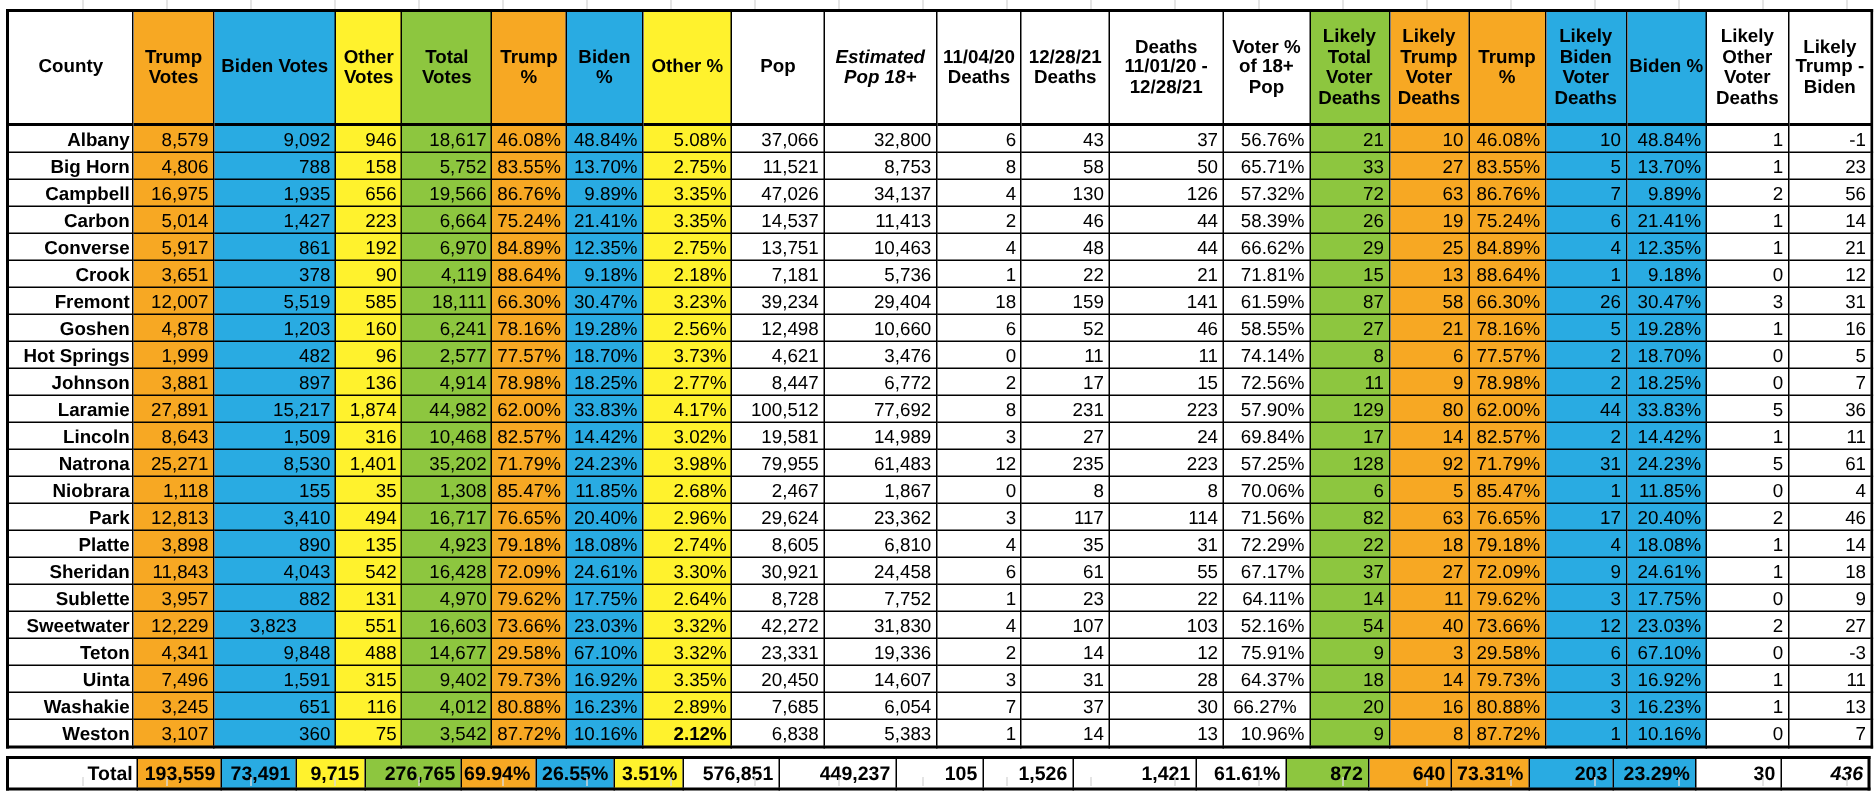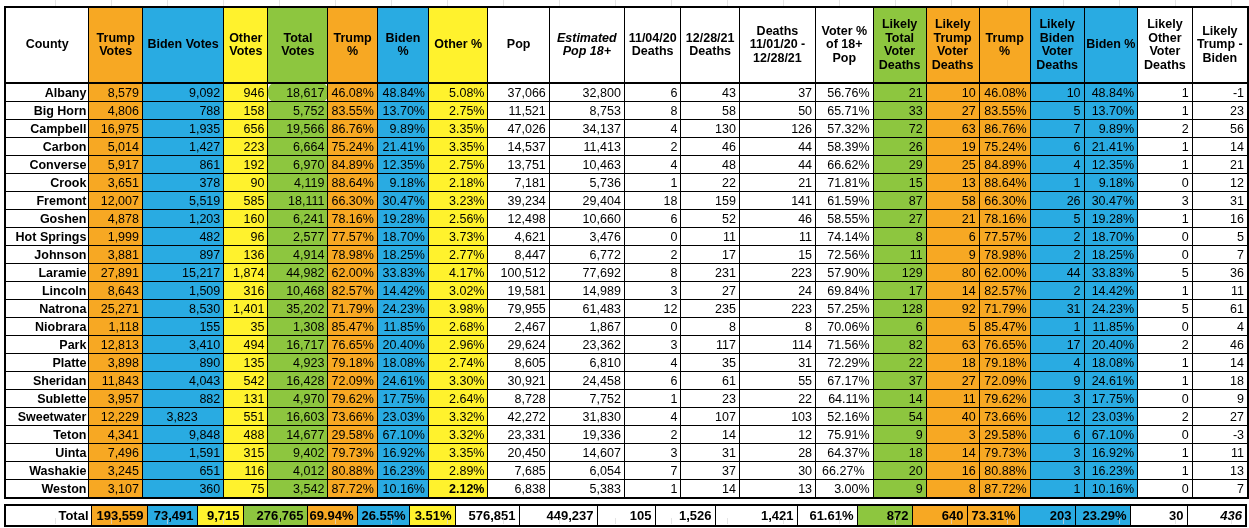--- a/index.html
+++ b/index.html
@@ -124,21 +124,21 @@
             <th style="background: rgb(255, 255, 255);">Likely Other Voter Deaths</th>
             <th style="background: rgb(255, 255, 255);">Likely Trump - Biden</th>
           </tr>
         </thead>
       <tbody>
           <tr>
             <td class="rowlabel" style="background: rgb(255, 255, 255);">Albany</td>
             <td style="background: rgb(247, 168, 35);">8,579</td>
             <td style="background: rgb(41, 171, 226);">9,092</td>
             <td style="background: rgb(255, 242, 45);">946</td>
-            <td style="background: rgb(141, 198, 63); border-radius: 7px;">18,617</td>
+            <td style="background: rgb(141, 198, 63);">18,617</td>
             <td style="background: rgb(247, 168, 35);">46.08%</td>
             <td style="background: rgb(41, 171, 226);">48.84%</td>
             <td style="background: rgb(255, 242, 45);">5.08%</td>
             <td style="background: rgb(255, 255, 255);">37,066</td>
             <td style="background: rgb(255, 255, 255);">32,800</td>
             <td style="background: rgb(255, 255, 255);">6</td>
             <td style="background: rgb(255, 255, 255);">43</td>
             <td style="background: rgb(255, 255, 255);">37</td>
             <td style="background: rgb(255, 255, 255);">56.76%</td>
             <td style="background: rgb(141, 198, 63);">21</td>
@@ -639,21 +639,21 @@
             <td style="background: rgb(255, 242, 45);">75</td>
             <td style="background: rgb(141, 198, 63);">3,542</td>
             <td style="background: rgb(247, 168, 35);">87.72%</td>
             <td style="background: rgb(41, 171, 226);">10.16%</td>
             <td style="background: rgb(255, 242, 45); font-weight: bold;">2.12%</td>
             <td style="background: rgb(255, 255, 255);">6,838</td>
             <td style="background: rgb(255, 255, 255);">5,383</td>
             <td style="background: rgb(255, 255, 255);">1</td>
             <td style="background: rgb(255, 255, 255);">14</td>
             <td style="background: rgb(255, 255, 255);">13</td>
-            <td style="background: rgb(255, 255, 255);">3.00%</td>
+            <td style="background: rgb(255, 255, 255);">10.96%</td>
             <td style="background: rgb(141, 198, 63);">9</td>
             <td style="background: rgb(247, 168, 35);">8</td>
             <td style="background: rgb(247, 168, 35);">87.72%</td>
             <td style="background: rgb(41, 171, 226);">1</td>
             <td style="background: rgb(41, 171, 226);">10.16%</td>
             <td style="background: rgb(255, 255, 255);">0</td>
             <td style="background: rgb(255, 255, 255);">7</td>
           </tr>
         </tbody>
     </table>

